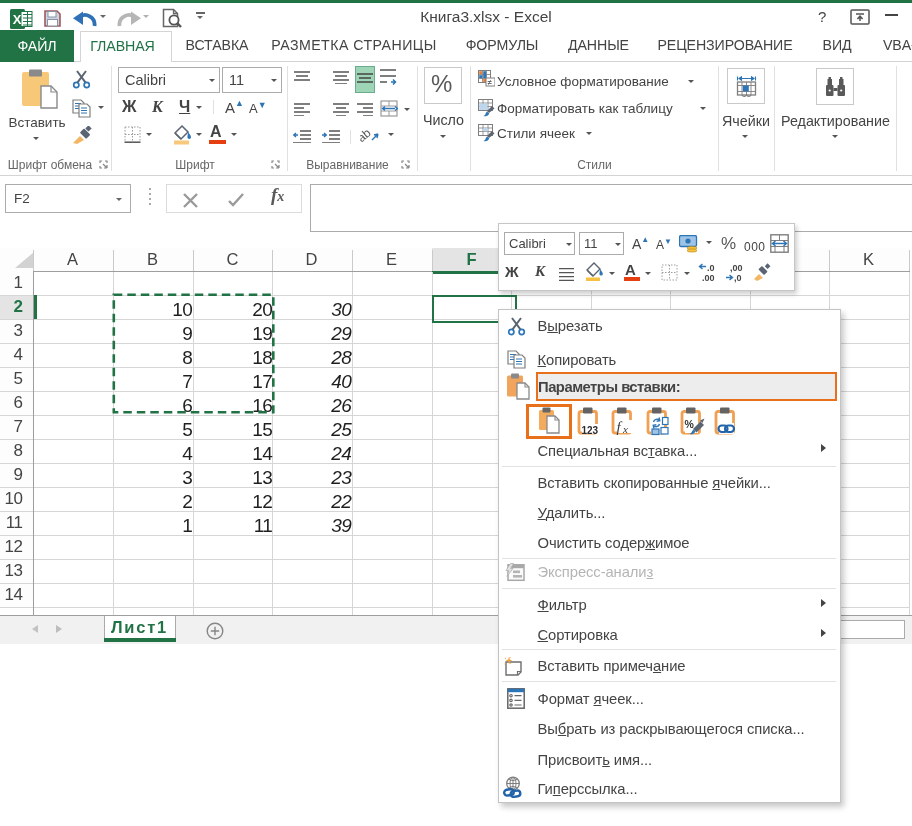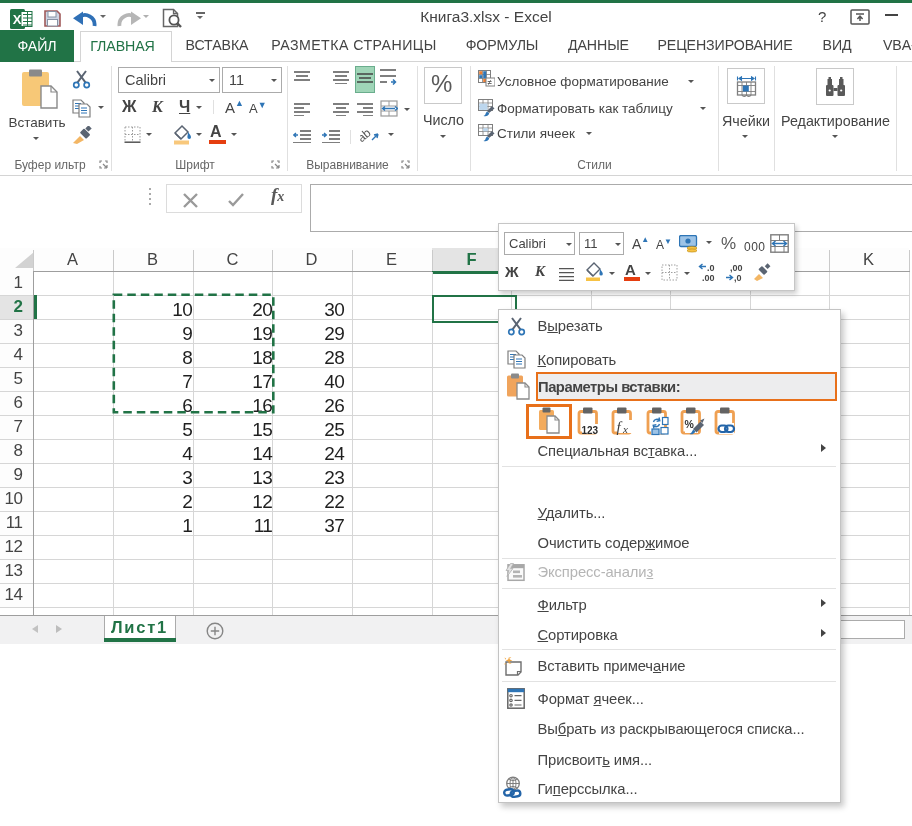--- a/index.html
+++ b/index.html
@@ -6,21 +6,21 @@
   html,body { width:912px; height:826px; background:#fff; overflow:hidden;
     font-family:"Liberation Sans", sans-serif; }
   .abs { position:absolute; }
   #page { position:relative; width:912px; height:826px; background:#fff; overflow:hidden; }
   .ink { color:#444; }
   svg { display:block; }
   .hl { top:10px; width:79px; text-align:center; font-size:16.5px; color:#444; line-height:23px; }
   .gv { top:34px; width:1px; height:342.5px; background:#d6d6d6; }
   .rh { left:0; width:22.5px; text-align:right; font-size:17px; color:#444; line-height:24px; height:24px; letter-spacing:-0.5px; }
   .cb, .cc, .cd { width:78px; text-align:right; font-size:19px; color:#1f1f1f; line-height:30px; height:24px; letter-spacing:-0.7px; }
-  .cb { left:114px; } .cc { left:194px; } .cd { left:266px; }
+  .cb { left:114px; } .cc { left:194px; } .cd { left:273px;font-style:italic; }
   .mi { left:38.5px; height:30px; line-height:30px; white-space:nowrap; letter-spacing:-0.1px; }
   .sep { left:3px; width:334px; height:1px; background:#e2e2e2; }
   .pic { top:97px; width:28px; height:29px; }
 </style>
 </head>
 <body>
 <div id="page">
 
 <div class="abs" style="left:0;top:0;width:912px;height:3px;background:#217346;"></div>
 
@@ -89,21 +89,21 @@
   <div class="abs" style="left:0;top:113px;width:912px;height:1px;background:#d4d4d4;"></div>
 
   <div class="abs" style="left:111px;top:4px;width:1px;height:105px;background:#e0e0e0;"></div>
   <div class="abs" style="left:287px;top:4px;width:1px;height:105px;background:#e0e0e0;"></div>
   <div class="abs" style="left:417px;top:4px;width:1px;height:105px;background:#e0e0e0;"></div>
   <div class="abs" style="left:470px;top:4px;width:1px;height:105px;background:#e0e0e0;"></div>
   <div class="abs" style="left:718px;top:4px;width:1px;height:105px;background:#e0e0e0;"></div>
   <div class="abs" style="left:774px;top:4px;width:1px;height:105px;background:#e0e0e0;"></div>
   <div class="abs" style="left:896px;top:4px;width:1px;height:105px;background:#e0e0e0;"></div>
 
-  <div class="abs" style="left:0;top:96px;width:100px;text-align:center;font-size:12px;color:#666;">Буфер ильтр</div>
+  <div class="abs" style="left:0;top:96px;width:100px;text-align:center;font-size:12px;color:#666;">Шрифт обмена</div>
   <div class="abs" style="left:120px;top:96px;width:150px;text-align:center;font-size:12px;color:#666;">Шрифт</div>
   <div class="abs" style="left:290px;top:96px;width:115px;text-align:center;font-size:12px;color:#666;">Выравнивание</div>
   <div class="abs" style="left:471px;top:96px;width:247px;text-align:center;font-size:12px;color:#666;">Стили</div>
 
   <svg class="abs" style="left:99px;top:98px;" width="9" height="9" viewBox="0 0 9 9">
         <path d="M1 3 V1 H3 M6 1 H8 V3 M1 6 v2 h2" fill="none" stroke="#888" stroke-width="1.2"></path>
         <path d="M4 4 L8 8 M8 8 v-3 M8 8 h-3" stroke="#888" stroke-width="1.2" fill="none"></path>
       </svg>
   <svg class="abs" style="left:271px;top:98px;" width="9" height="9" viewBox="0 0 9 9">
         <path d="M1 3 V1 H3 M6 1 H8 V3 M1 6 v2 h2" fill="none" stroke="#888" stroke-width="1.2"></path>
@@ -278,20 +278,24 @@
     <rect x="16" y="2" width="2.5" height="3" fill="#595959"></rect>
     <path d="M9.5 13 h4 v3 h-4z" fill="#595959"></path>
     <circle cx="5.7" cy="15.5" r="1.1" fill="#fff"></circle>
     <circle cx="17.2" cy="15.5" r="1.1" fill="#fff"></circle>
   </svg>
   <div class="abs ink" style="left:775px;top:50.5px;width:121px;text-align:center;font-size:14.3px;">Редактирование</div>
   <div class="abs" style="left:832px;top:73px;width:0;height:0;border:3.6px solid transparent;border-top-color:#555;"></div>
 </div>
 
 <div id="fbar" class="abs" style="left:0;top:176px;width:912px;height:62px;background:#fff;">
+  <div class="abs" style="left:5px;top:8px;width:126px;height:29px;border:1px solid #ababab;background:#fff;">
+    <div class="abs ink" style="left:8px;top:6px;font-size:13.5px;">F2</div>
+    <div class="abs" style="left:110px;top:13px;width:0;height:0;border:3.5px solid transparent;border-top-color:#666;"></div>
+  </div>
   <div class="abs" style="left:149px;top:12px;width:2px;height:20px;background:repeating-linear-gradient(to bottom,#aaa 0 2px,transparent 2px 5px);"></div>
   <div class="abs" style="left:166px;top:8px;width:136px;height:29px;border:1px solid #dcdcdc;background:#fff;"></div>
   <svg class="abs" style="left:183px;top:17px;" width="15" height="15" viewBox="0 0 15 15">
         <path d="M1 1 L14 14 M14 1 L1 14" stroke="#9a9a9a" stroke-width="2.4"></path>
       </svg>
   <svg class="abs" style="left:228px;top:17px;" width="16" height="14" viewBox="0 0 16 14">
         <path d="M1 8 L5 12 L15 1" stroke="#9a9a9a" stroke-width="2.4" fill="none"></path>
       </svg>
   <div class="abs" style="left:271px;top:8px;font-size:19px;font-style:italic;color:#595959;font-family:'Liberation Serif',serif;font-weight:bold;">f<span style="font-size:14px;">x</span></div>
   <div class="abs" style="left:310px;top:8px;width:602px;height:48px;border:1px solid #ababab;border-right:none;background:#fff;"></div>
@@ -388,21 +392,21 @@
       <div class="abs cc" style="top:201px;">14</div>
       <div class="abs cd" style="top:201px;">24</div>
   <div class="abs cb" style="top:225px;">3</div>
       <div class="abs cc" style="top:225px;">13</div>
       <div class="abs cd" style="top:225px;">23</div>
   <div class="abs cb" style="top:249px;">2</div>
       <div class="abs cc" style="top:249px;">12</div>
       <div class="abs cd" style="top:249px;">22</div>
   <div class="abs cb" style="top:273px;">1</div>
       <div class="abs cc" style="top:273px;">11</div>
-      <div class="abs cd" style="top:273px;">37</div>
+      <div class="abs cd" style="top:273px;">39</div>
 
   <svg class="abs" style="left:110px;top:54px;" width="168" height="126" viewBox="0 0 168 126">
     <rect x="3.8" y="2.7" width="159.5" height="117.5" fill="none" stroke="#217346" stroke-width="2.6" stroke-dasharray="8.5 5"></rect>
   </svg>
 
   <div class="abs" style="left:431.5px;top:57px;width:85.5px;height:27.5px;border:2.5px solid #217346;background:transparent;"></div>
 </div>
 
 <div id="sheetbar" class="abs" style="left:0;top:614.5px;width:912px;height:29px;background:#f1f1f2;border-top:1px solid #9e9e9e;">
   <div class="abs" style="left:27.5px;top:9.5px;width:0;height:0;border:4.8px solid transparent;border-right:6.5px solid #c2c2c2;"></div>
@@ -543,20 +547,21 @@
         <use href="#clip2"></use>
         <rect x="5" y="16" width="15" height="11" fill="#fff"></rect>
         <g stroke="#2364a8" stroke-width="2.2" fill="none">
           <rect x="4.5" y="18.5" width="9" height="6.5" rx="3.2"></rect>
           <rect x="11" y="18.5" width="9" height="6.5" rx="3.2"></rect>
         </g>
       </svg>
   <div class="abs mi" style="top:125.5px;">Специальная вс<u>т</u>авка...</div>
   <div class="abs" style="left:322px;top:134px;width:0;height:0;border:4.5px solid transparent;border-left:5.5px solid #444;"></div>
   <div class="abs sep" style="top:156px;"></div>
+  <div class="abs mi" style="top:157.5px;">Вставить скопированные <u>я</u>чейки...</div>
   <div class="abs mi" style="top:188px;"><u>У</u>далить...</div>
   <div class="abs mi" style="top:218px;">Очистить содер<u>ж</u>имое</div>
   <div class="abs sep" style="top:247.5px;"></div>
   <svg class="abs" style="left:6px;top:253px;" width="20" height="19" viewBox="0 0 20 19">
     <rect x="3" y="1.8" width="16" height="15.5" fill="#fafafa" stroke="#a8a8a8" stroke-width="1.5"></rect>
     <rect x="3" y="1.8" width="16" height="3.4" fill="#a8a8a8"></rect>
     <rect x="8" y="7.5" width="7" height="2.6" fill="#b4b4b4"></rect>
     <rect x="8" y="12" width="9" height="2.6" fill="#b4b4b4"></rect>
     <path d="M5.5 0.5 L1 7.5 h2.8 L2 13.5 l6-8 H5.6 L8.5 0.5z" fill="#e3e3e3" stroke="#b0b0b0" stroke-width="0.8"></path>
   </svg>

